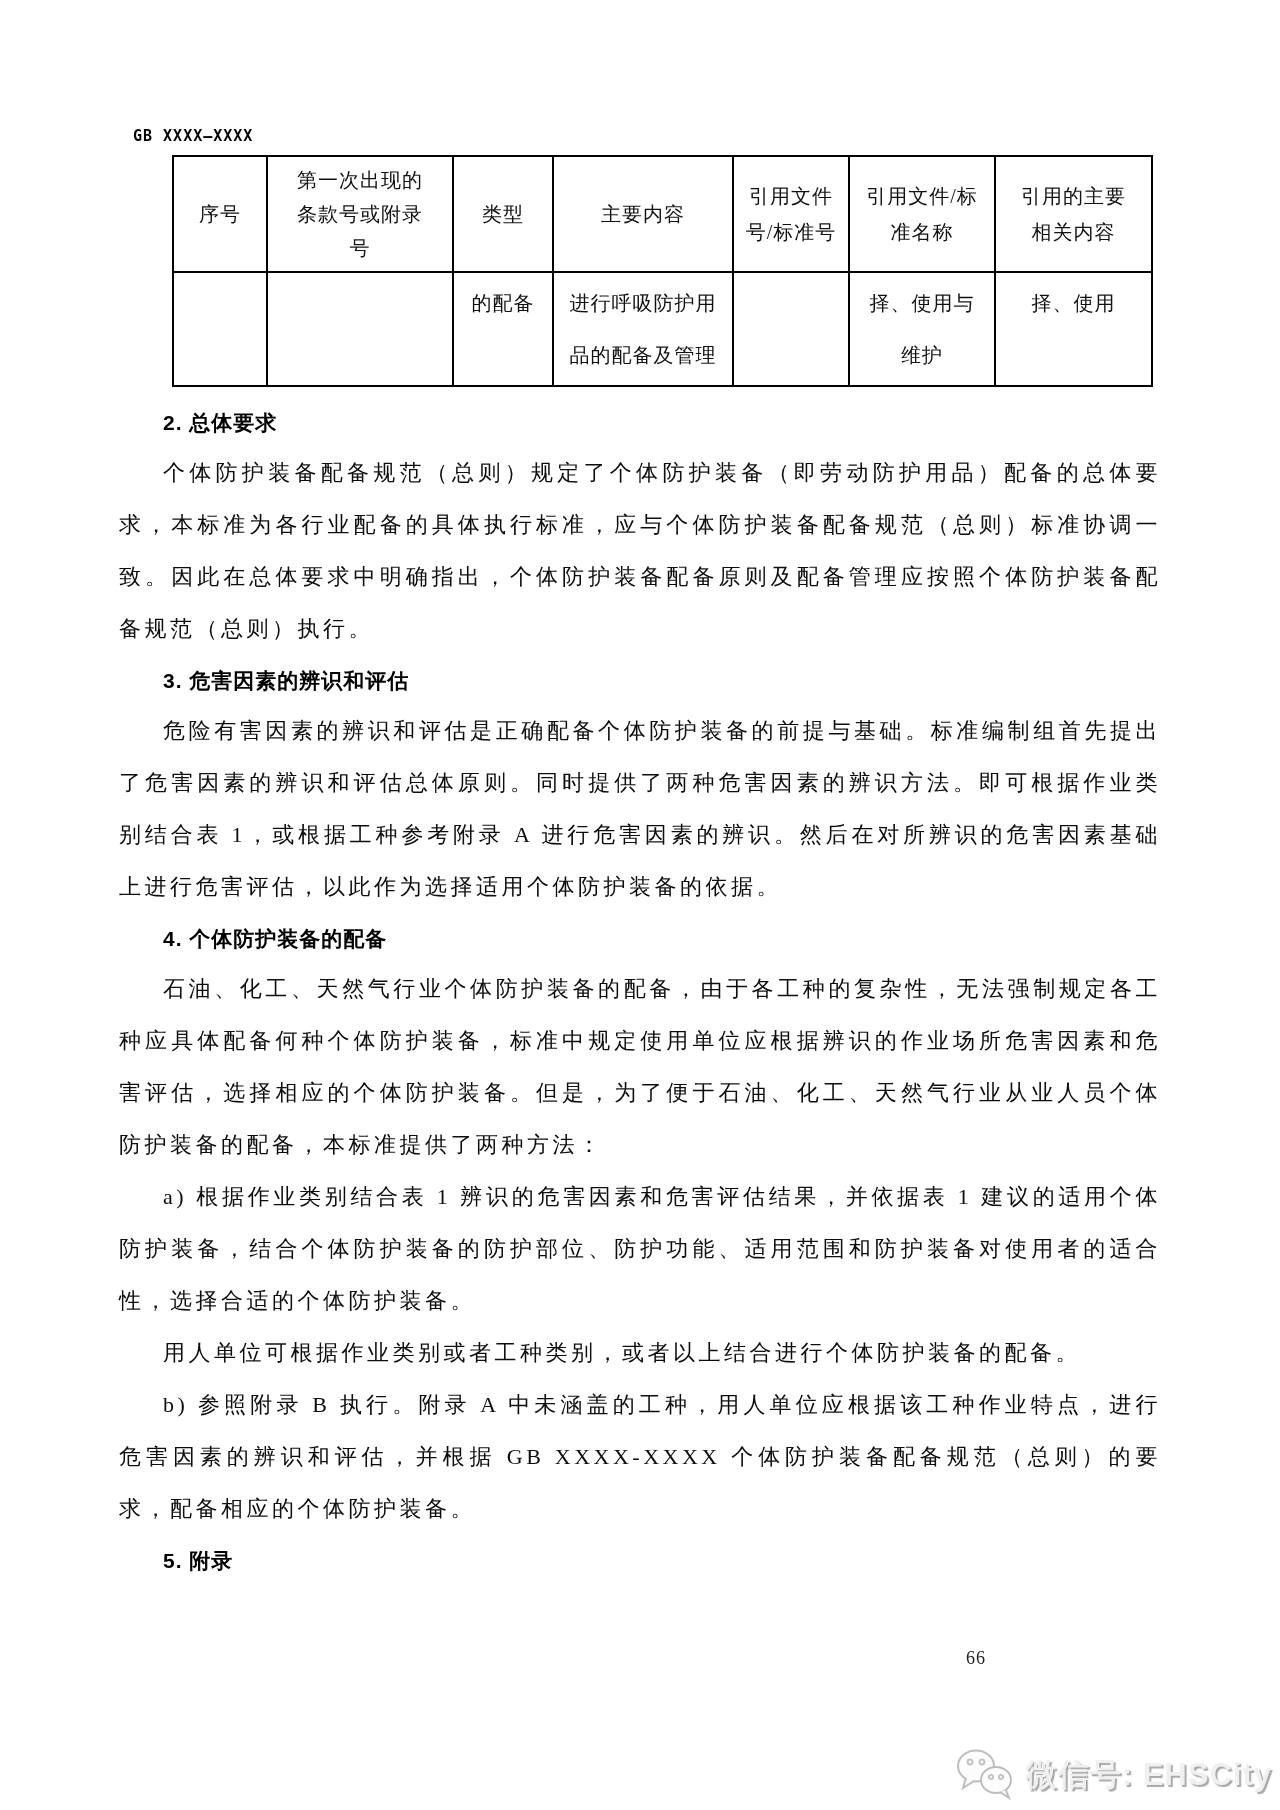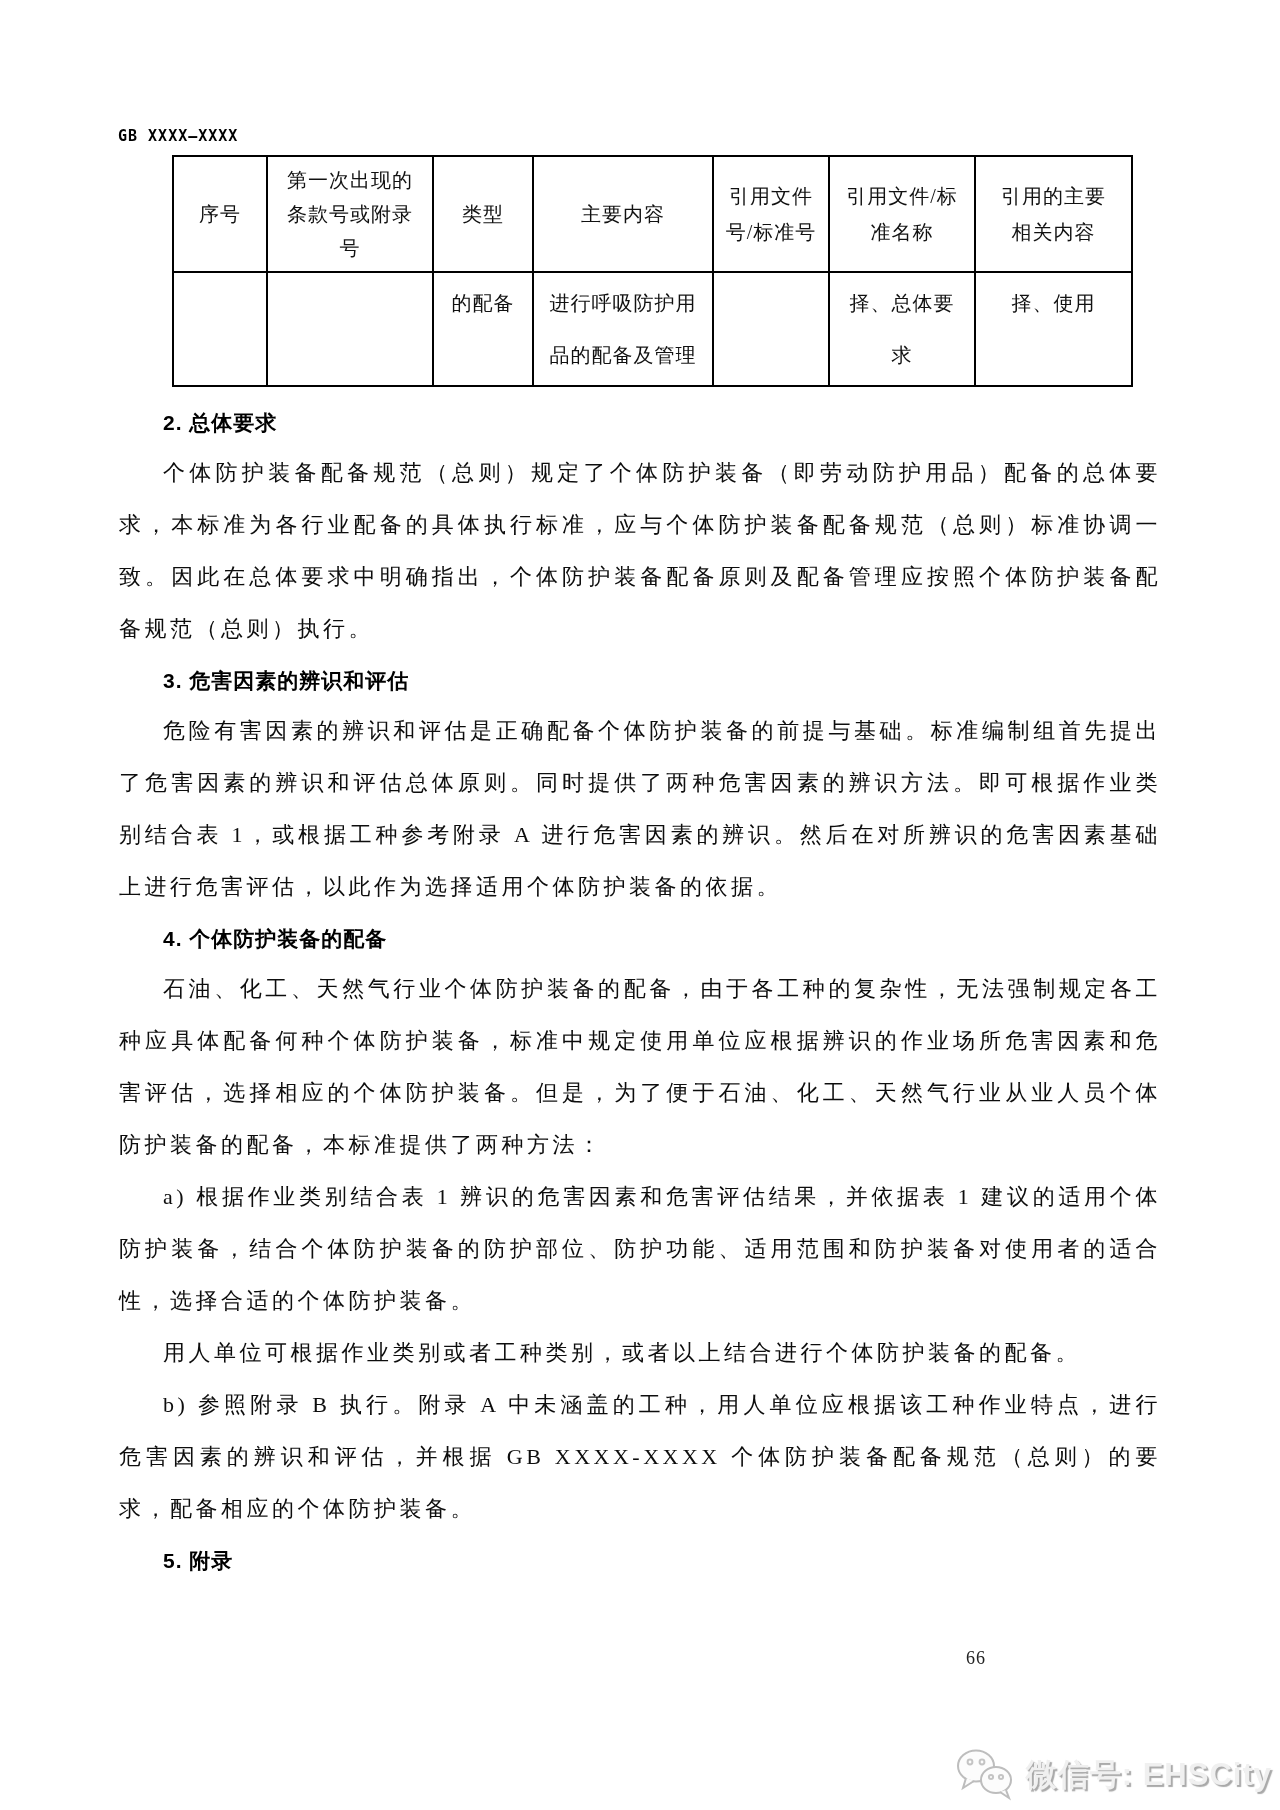--- a/index.html
+++ b/index.html
@@ -5,41 +5,41 @@
   html,body{margin:0;padding:0;background:#fff;}
   .page{
     position:relative;
     width:1280px;height:1810px;
     background:#ffffff;
     overflow:hidden;
     font-family:"Liberation Serif","DejaVu Serif",serif;
     color:#111;
   }
   .gb-header{
-    position:absolute;top:127px;left:118px;
+    position:absolute;top:127px;left:133px;
     font-family:"DejaVu Sans Mono","Liberation Mono",monospace;
     font-size:15px;font-weight:700;letter-spacing:1px;color:#000;
   }
   
   .ref-table{
     margin:155px 0 0 172px;
     border-collapse:collapse;table-layout:fixed;width:793px;
     text-align:center;
   }
   .ref-table th,.ref-table td{
     border:2px solid #000;
     font-weight:400;font-size:20px;letter-spacing:1px;
     overflow:hidden;
   }
   .ref-table th{vertical-align:middle;line-height:36px;padding:6px 4px;}
   .ref-table td{vertical-align:top;line-height:52px;padding:4px 4px;}
   .c1{width:60px;}  .c2{width:136px;} .c3{width:90px;} .c4{width:170px;}
   .c5{width:98px;}  .c6{width:118px;} .c7{width:121px;}
   th.c1{padding:6px 16px;line-height:44px;}
-  th.c2{padding:6px 14px;line-height:34px;}
+  th.c2{padding:6px 24px;line-height:34px;}
   th.c5{padding:6px 8px;font-family:Liberation Serif, serif;}
   th.c6{padding:6px 13px;}
   th.c7{padding:6px 17px;}
   td.c4{padding:4px 11px;}
   td.c6{padding:4px 12px;}
   
   .content{margin:0 119px;}
   .sec-heading{
     font-family:"Liberation Sans","DejaVu Sans",sans-serif;
     font-weight:700;font-size:21px;line-height:44px;
@@ -86,21 +86,21 @@
         <th class="c5">引用文件号/标准号</th>
         <th class="c6">引用文件/标准名称</th>
         <th class="c7">引用的主要相关内容</th>
       </tr>
       <tr>
         <td class="c1"></td>
         <td class="c2"></td>
         <td class="c3">的配备</td>
         <td class="c4">进行呼吸防护用品的配备及管理</td>
         <td class="c5"></td>
-        <td class="c6">择、总体要求</td>
+        <td class="c6">择、使用与维护</td>
         <td class="c7">择、使用</td>
       </tr>
     </tbody>
   </table>
 
   <div class="content">
 
     <div class="sec-heading first">2. 总体要求</div>
     <p class="body-par">个体防护装备配备规范（总则）规定了个体防护装备（即劳动防护用品）配备的总体要求，本标准为各行业配备的具体执行标准，应与个体防护装备配备规范（总则）标准协调一致。因此在总体要求中明确指出，个体防护装备配备原则及配备管理应按照个体防护装备配备规范（总则）执行。</p>
 

